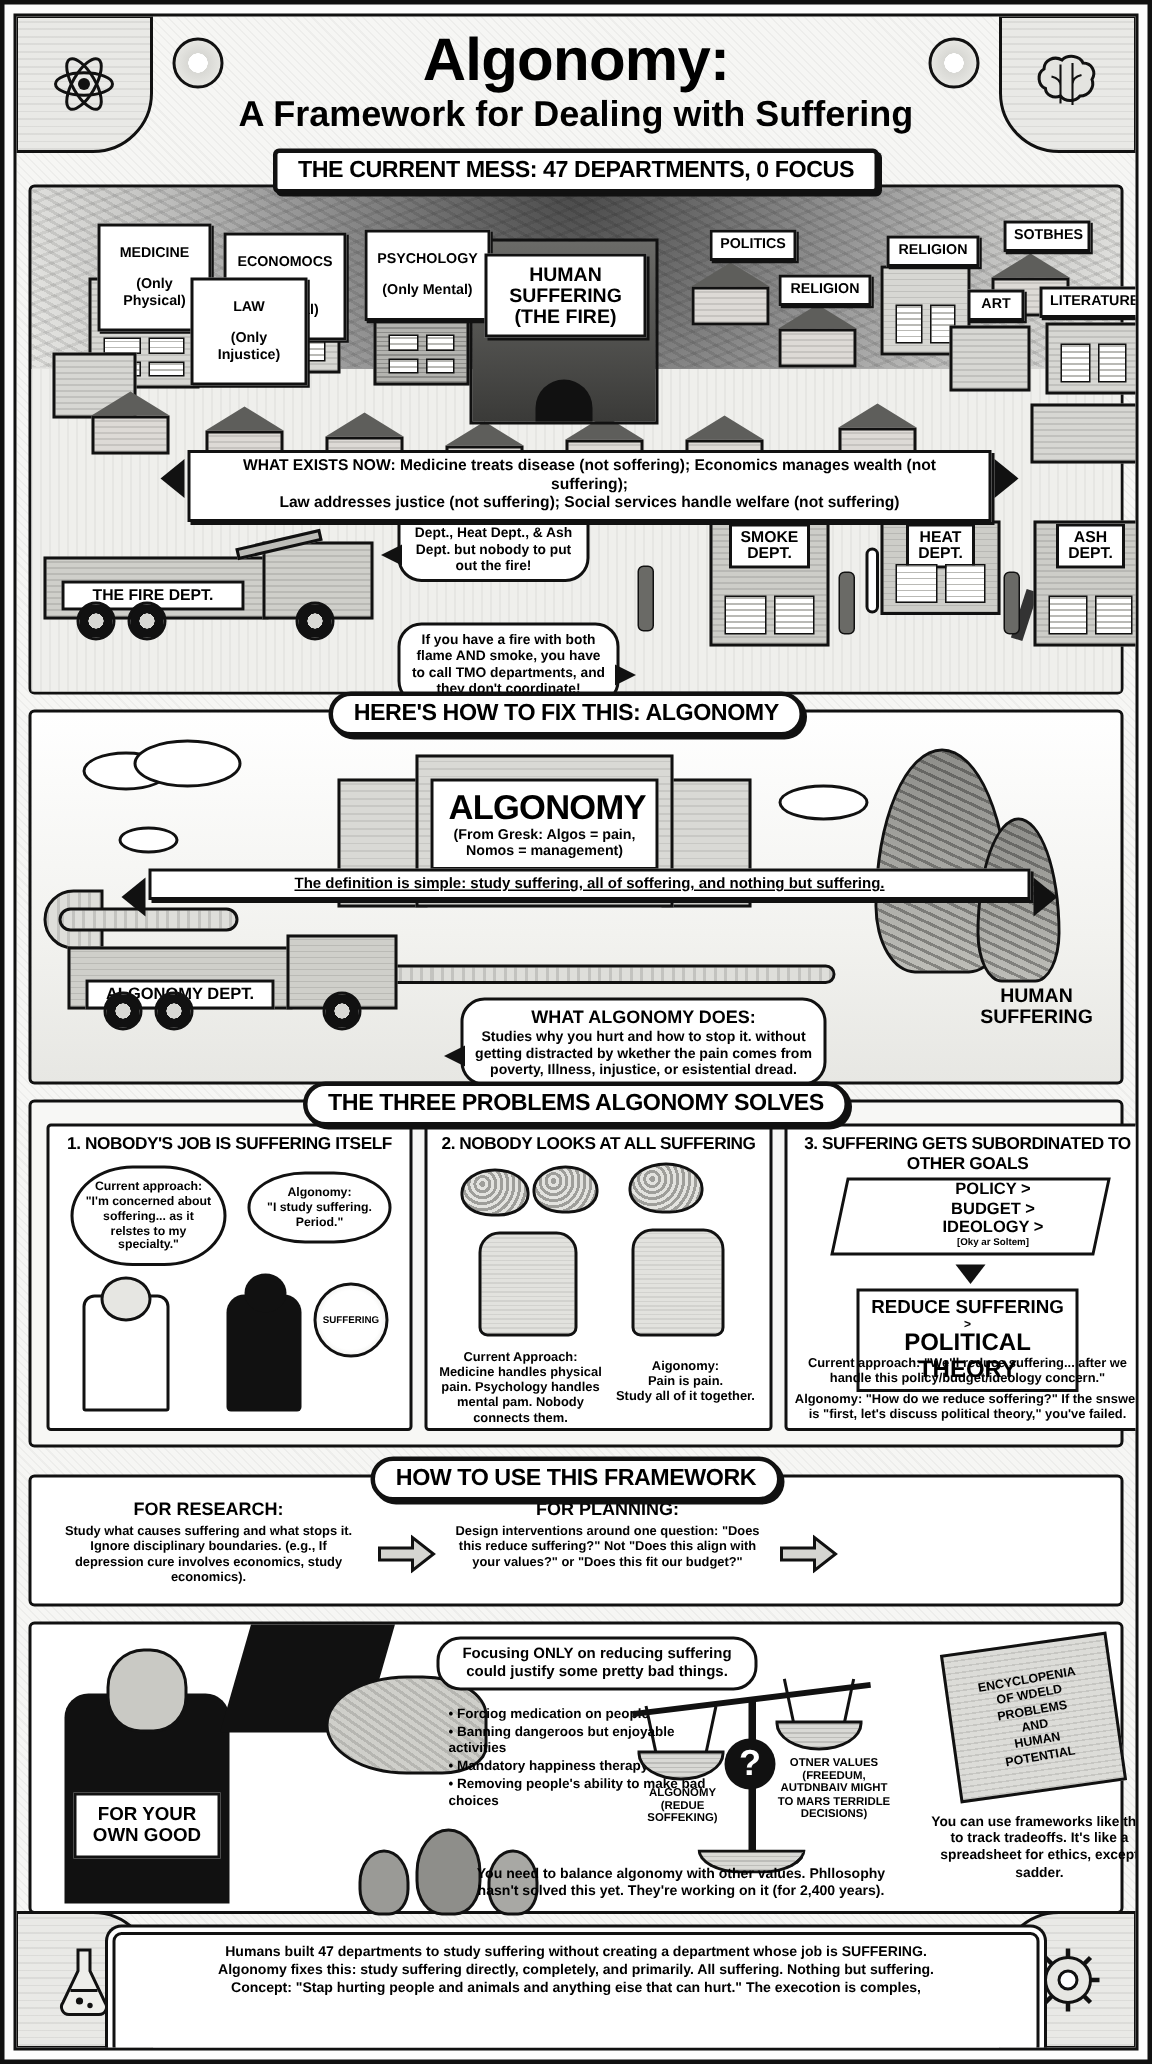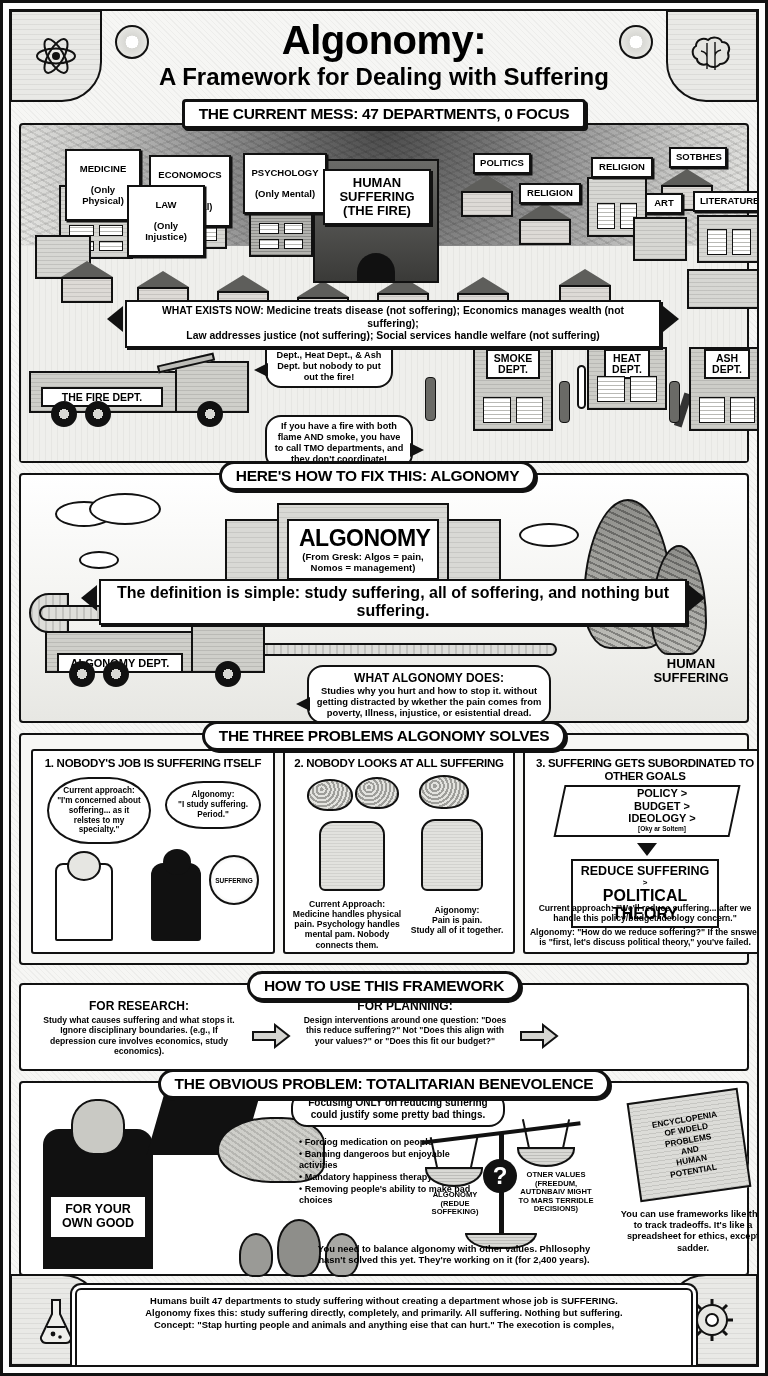--- a/index.html
+++ b/index.html
@@ -620,21 +620,21 @@
 
     <div class="algo-building" style="left:204px;top:44px;width:60px;height:86px;"></div>
     <div class="algo-building" style="left:420px;top:44px;width:60px;height:86px;"></div>
     <div class="algo-building" style="left:256px;top:28px;width:172px;height:102px;"></div>
     <div class="algo-sign" style="left:266px;top:44px;width:152px;">
       <div class="big">ALGONOMY</div>
       <div class="small" style="white-space:pre-line;">(From Gresk: Algos = pain,
 Nomos = management)</div>
     </div>
 
-    <div class="ribbon" style="left:78px;right:60px;top:104px;font-size:16px;">The definition is simple: study suffering, all of soffering, and nothing but suffering.</div>
+    <div class="ribbon" style="left:78px;right:60px;top:104px;font-size:10px;text-decoration:underline;">The definition is simple: study suffering, all of soffering, and nothing but suffering.</div>
 
     <div class="hose" style="left:8px;top:118px;width:40px;height:40px;border-radius:50% 0 0 50%;"></div>
     <div class="hose" style="left:18px;top:130px;width:120px;height:16px;border-radius:10px;"></div>
     <div class="hose" style="left:236px;top:168px;width:300px;height:13px;border-radius:8px;"></div>
 
     <div class="truck" style="left:24px;top:142px;width:226px;height:72px;">
       <div class="bed" style="left:0;top:14px;width:150px;height:42px;"></div>
       <div class="cab" style="left:146px;top:6px;width:74px;height:50px;"></div>
       <div class="panel" style="left:12px;top:24px;width:126px;height:20px;font-size:11px;margin-top:12px;">ALGONOMY DEPT.</div>
       <div class="wheel" style="left:24px;top:44px;width:26px;height:26px;"></div>
@@ -718,23 +718,20 @@
     </svg>
     <div class="col3" style="left:278px;width:212px;">
       <div class="hd">FOR PLANNING:</div>
       <div class="bd">Design interventions around one question: "Does this reduce suffering?" Not "Does this align with your values?" or "Does this fit our budget?"</div>
     </div>
     <svg class="bigarrow" style="left:498px;" viewBox="0 0 40 26">
       <path d="M2 9h22V2l14 11-14 11v-7H2z" fill="#d5d5d1" stroke="#111" stroke-width="2"></path>
     </svg>
   </div>
 
-  <div style="position:absolute;top:1058px;left:0;right:0;text-align:center;z-index:9;">
-    <span class="banner round">THE OBVIOUS PROBLEM: TOTALITARIAN BENEVOLENCE</span>
-  </div>
   <div class="section" id="sec-total">
 
     <div class="suit" style="left:22px;top:46px;width:110px;height:140px;border-radius:16px 16px 0 0;"></div>
     <div style="position:absolute;left:50px;top:16px;width:54px;height:56px;border:2px solid #111;border-radius:46% 46% 42% 42%;background:#c9c9c4;z-index:4;"></div>
     <div class="sign-white" style="left:28px;top:112px;width:98px;height:44px;font-size:12.5px;white-space:pre-line;">FOR YOUR
 OWN GOOD</div>
 
     <div class="suit" style="left:136px;top:0px;width:96px;height:72px;transform:skewX(-16deg);"></div>
     <div class="hand" style="left:196px;top:34px;width:108px;height:66px;"></div>
 

